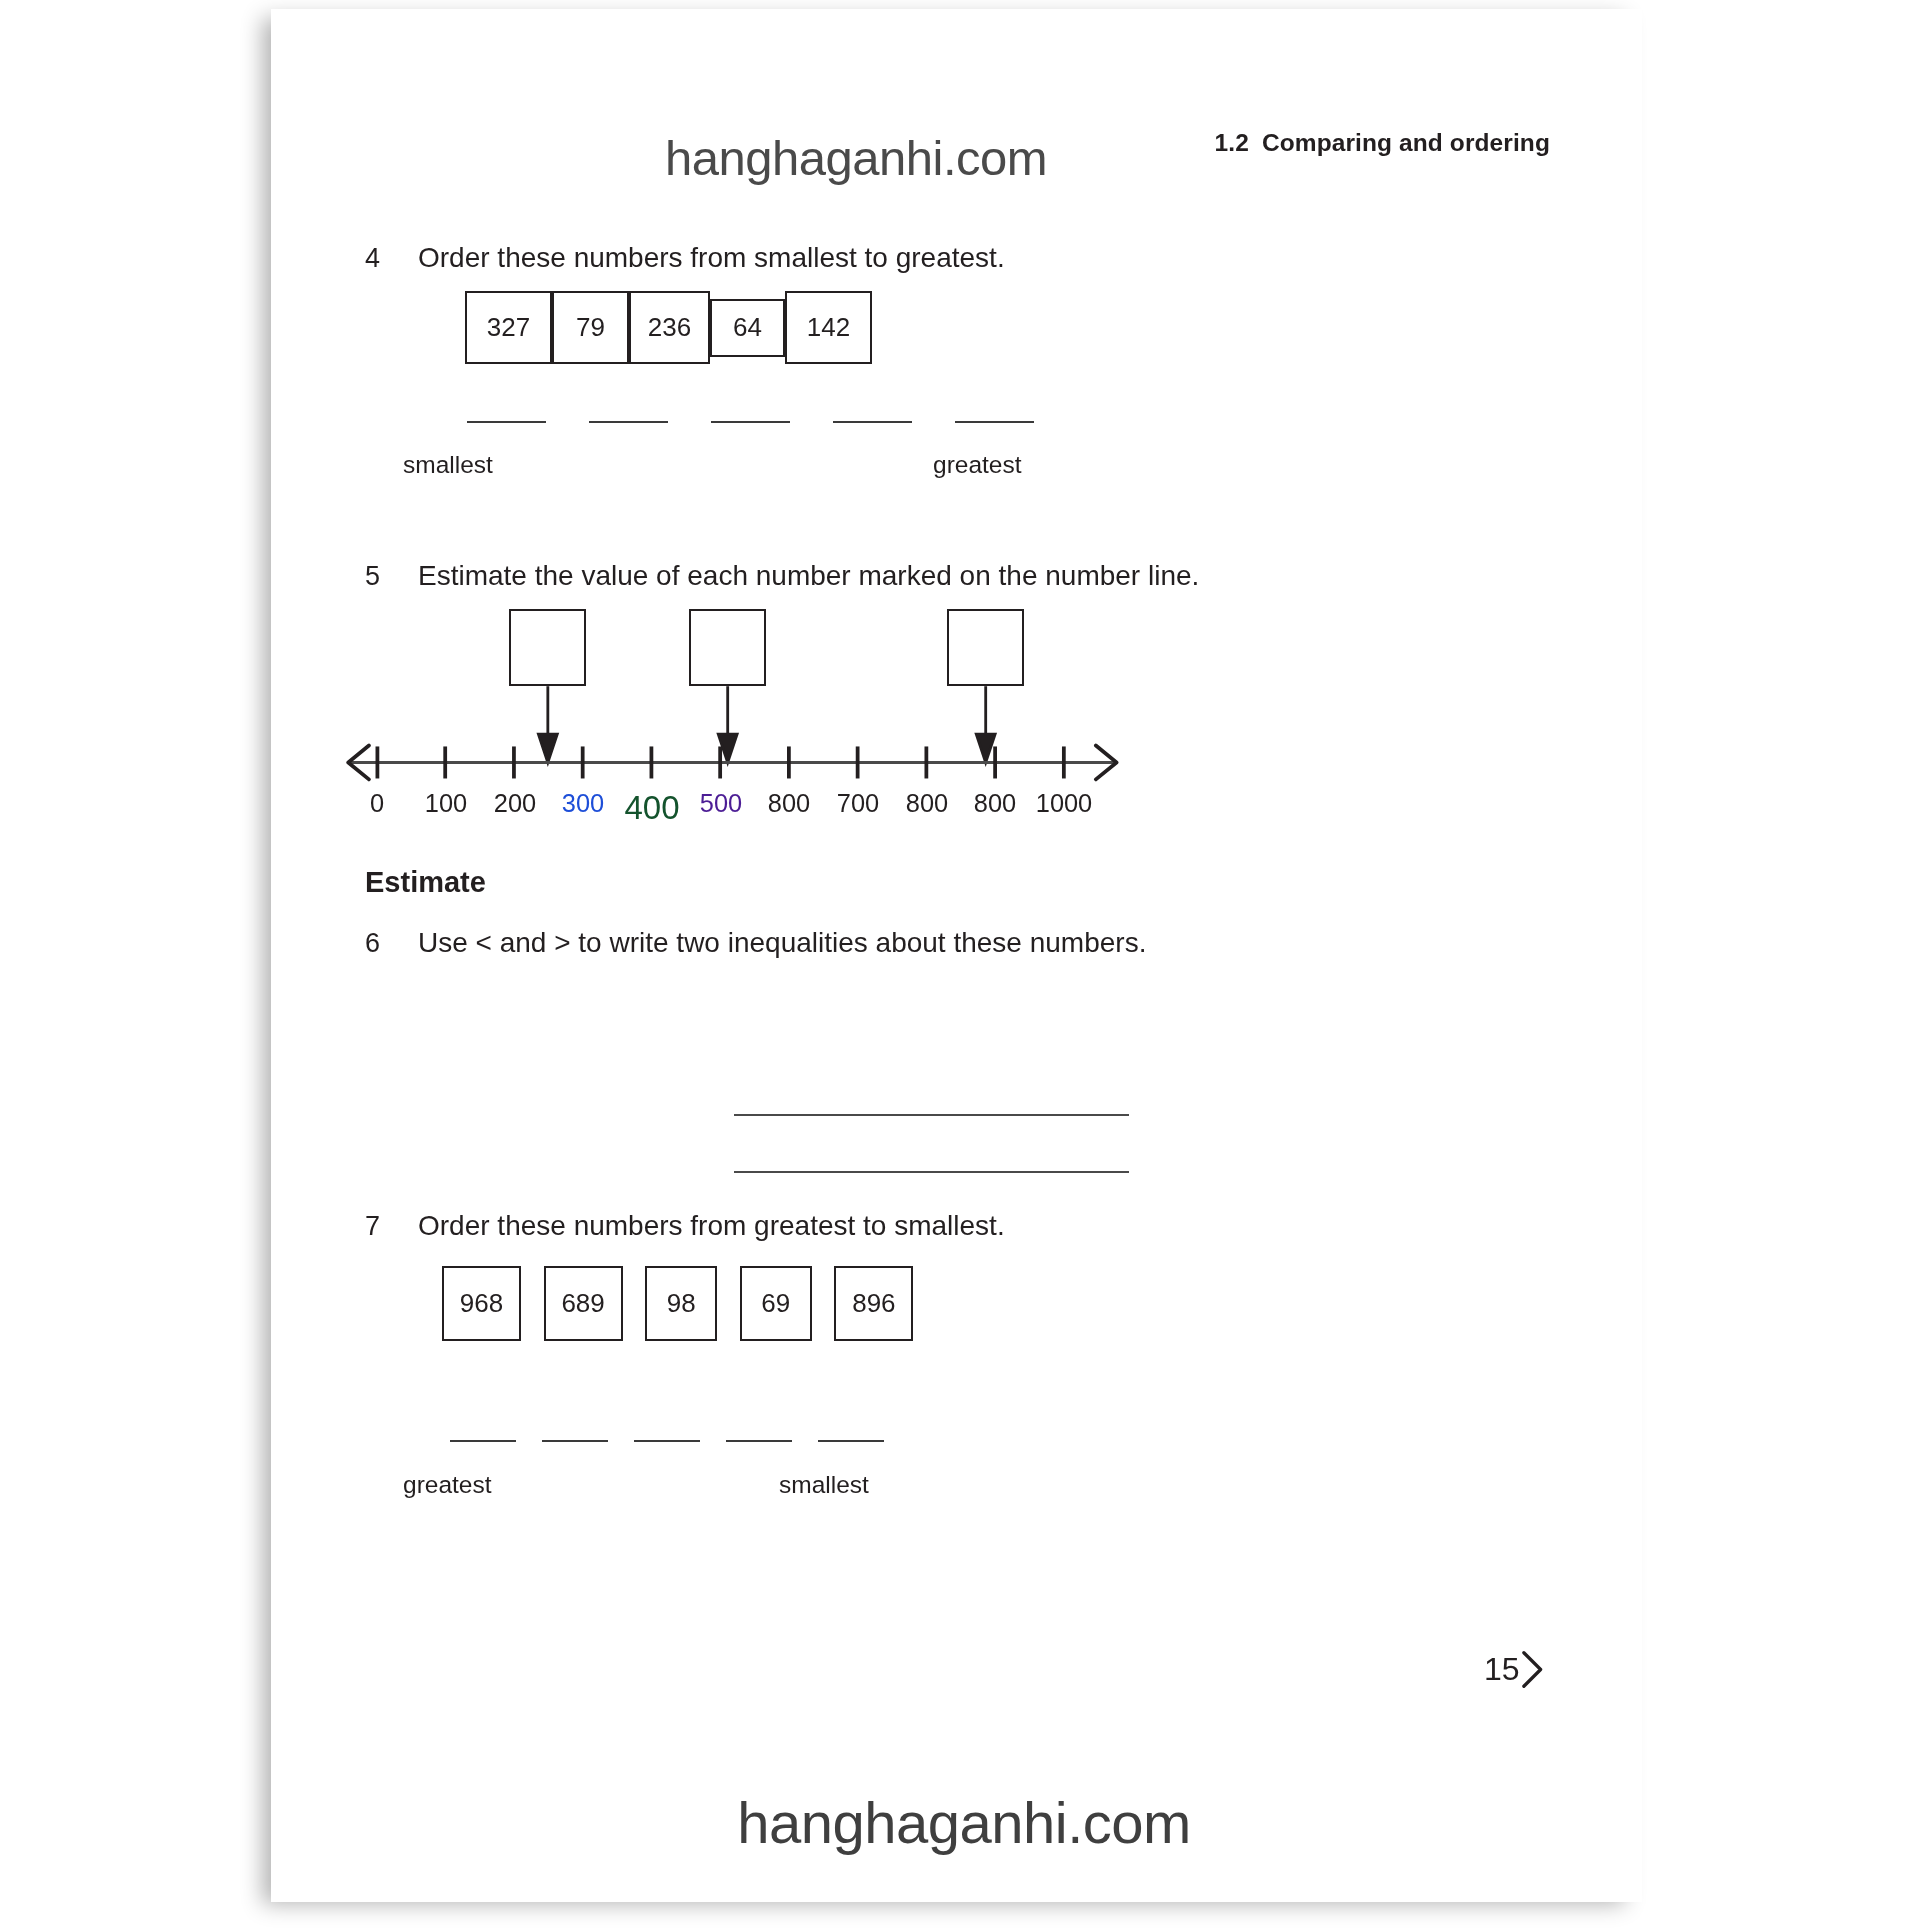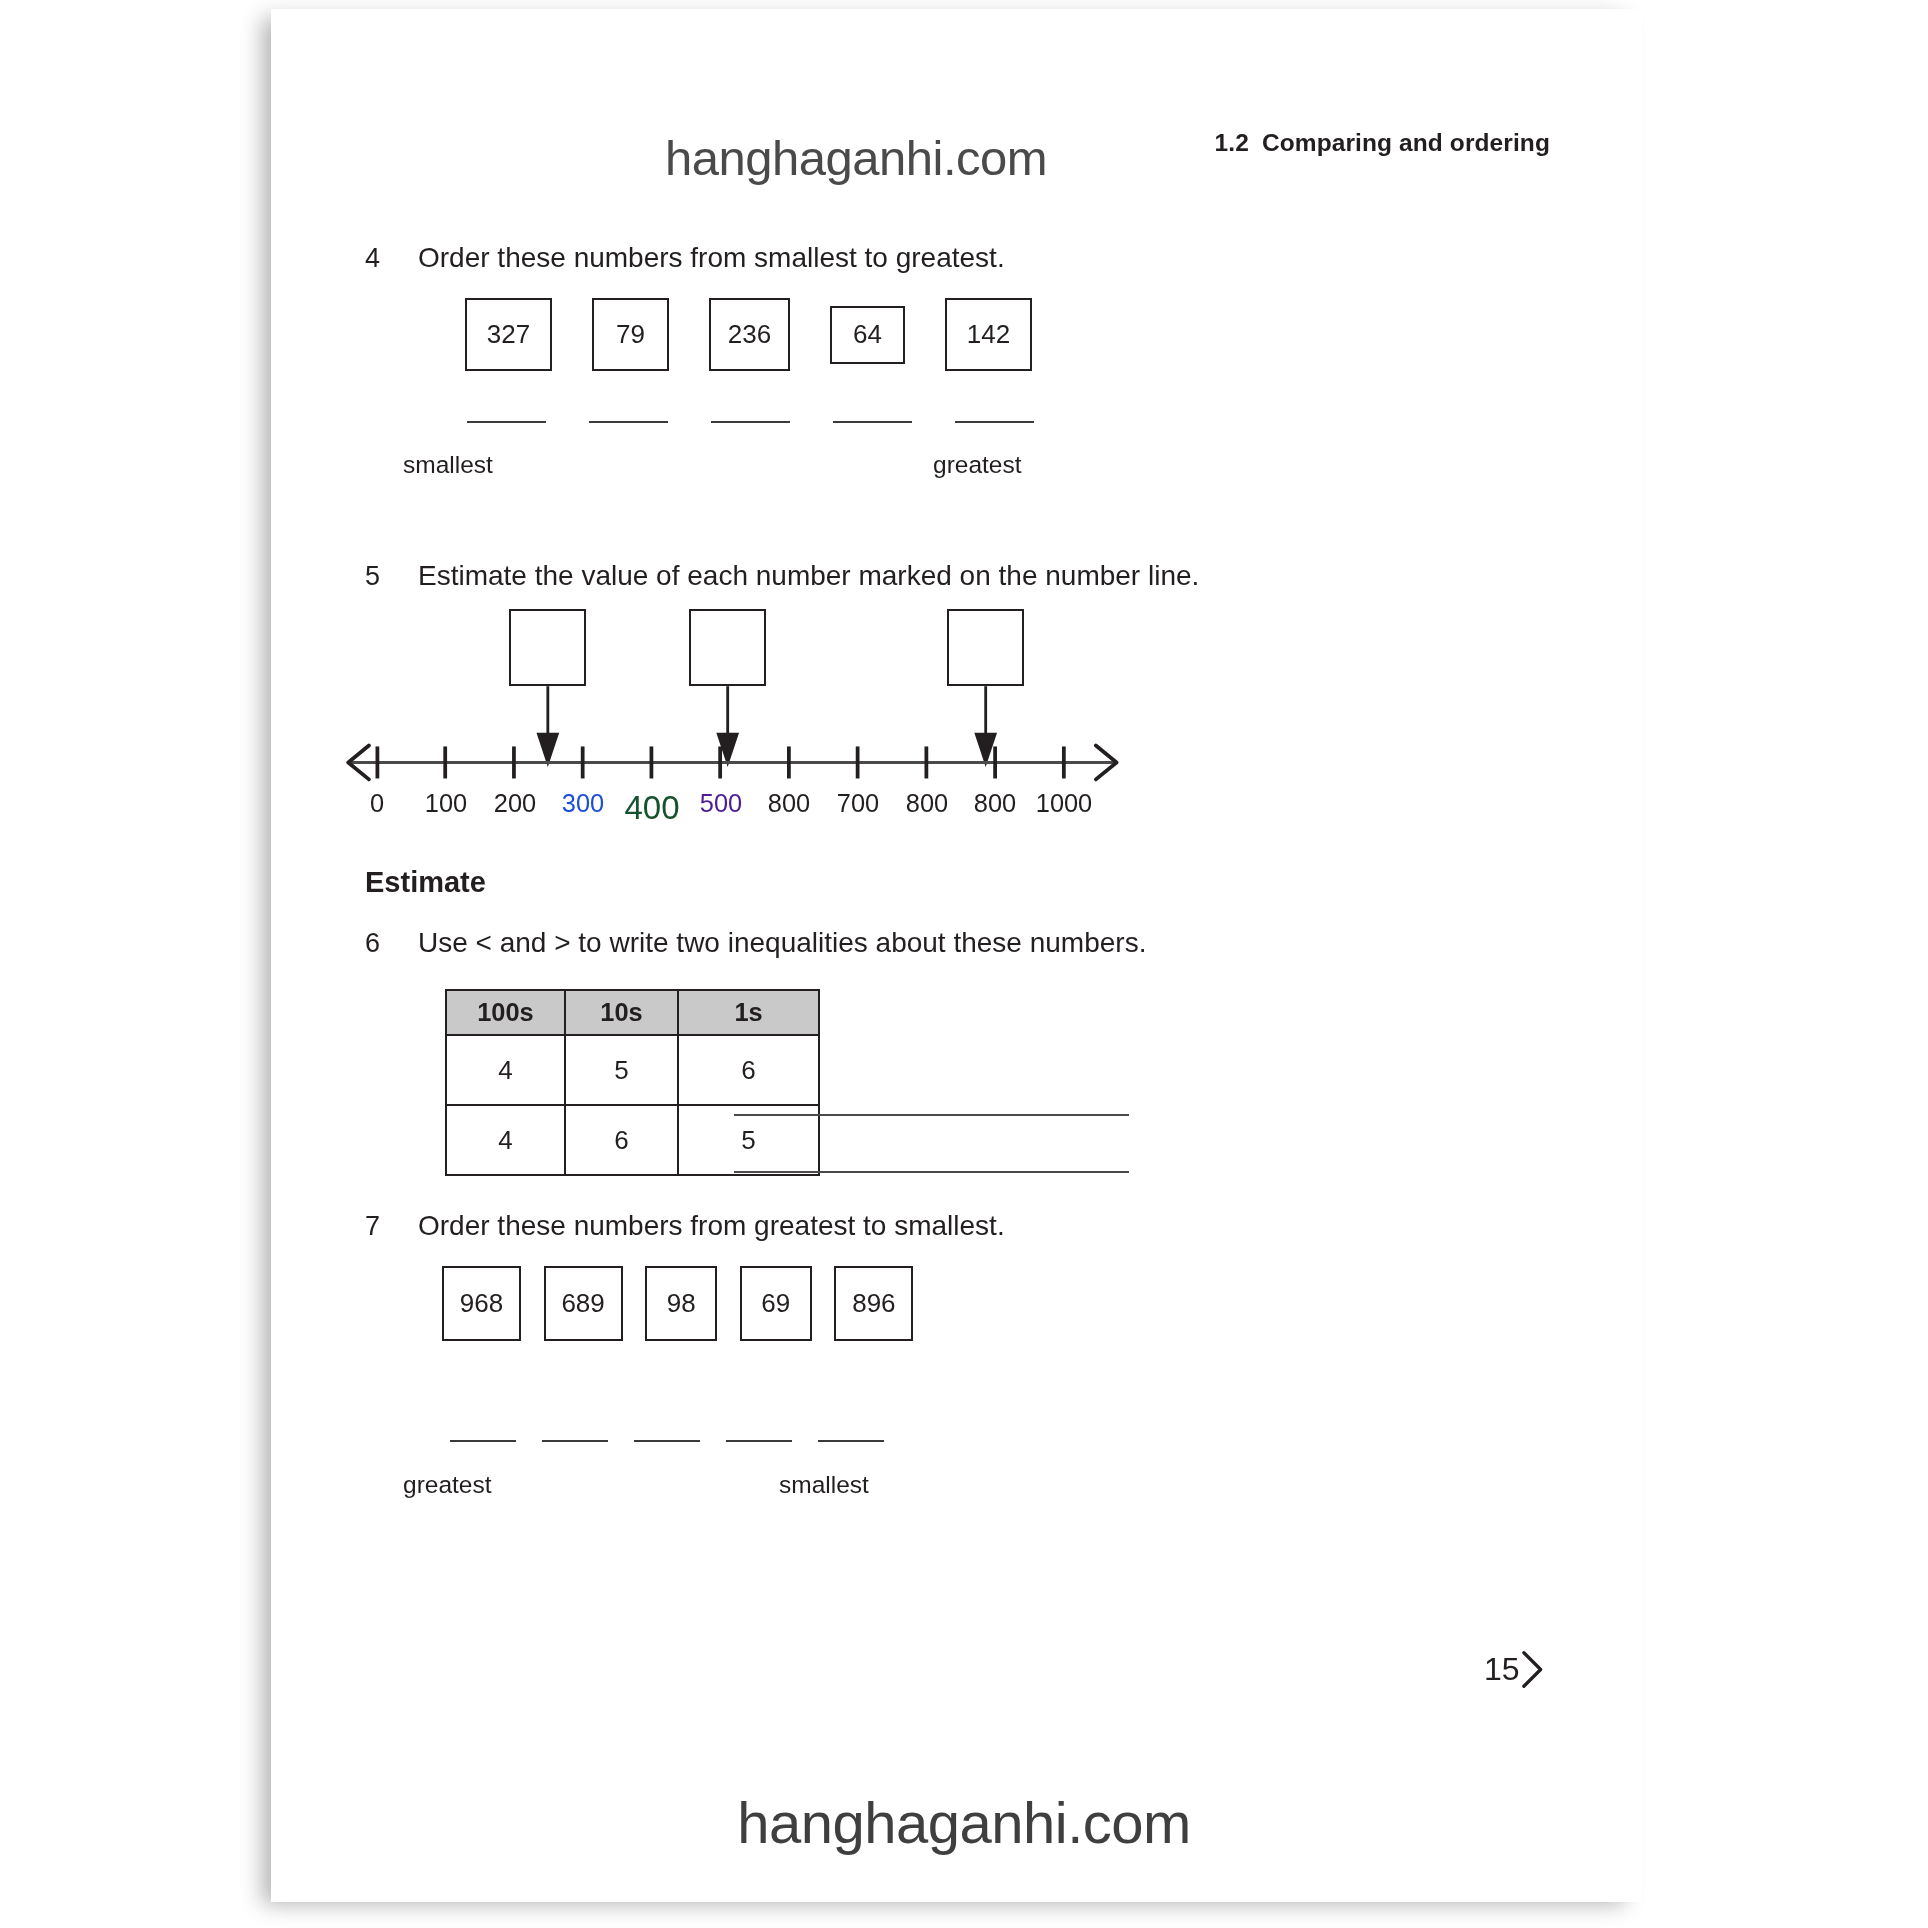--- a/index.html
+++ b/index.html
@@ -208,21 +208,21 @@
       <span class="num">1.2</span><span>Comparing and ordering</span>
     </div>
 
     <div class="watermark-top">hanghaganhi.com</div>
 
     <div class="q-row" style="left:94px; top:234px;">
       <span class="q-num">4</span>
       <span class="q-text">Order these numbers from smallest to greatest.</span>
     </div>
 
-    <div class="card-row" style="left:194px; top:289px; gap:40px;">
+    <div class="card-row" style="left:194px; top:282px; ">
       <div class="num-card" style="width:87px;height:73px;">327</div>
       <div class="num-card" style="width:77px;height:73px;">79</div>
       <div class="num-card" style="width:81px;height:73px;">236</div>
       <div class="num-card" style="width:75px;height:58px;">64</div>
       <div class="num-card" style="width:87px;height:73px;">142</div>
     </div>
 
     <div class="blank-row" style="left:196px; top:412px; gap:43px;">
       <div class="blank-line" style="width:79px;"></div>
       <div class="blank-line" style="width:79px;"></div>
@@ -289,41 +289,20 @@
         <div style="position: absolute; left: 793px; top: 780px; transform: translateX(-50%); font-size: 25.4px; color: rgb(35, 31, 32); white-space: nowrap;">1000</div>
       </div>
 
     <div class="section-title" style="left:94px; top:857px;">Estimate</div>
 
     <div class="q-row" style="left:94px; top:919px;">
       <span class="q-num">6</span>
       <span class="q-text">Use &lt; and &gt; to write two inequalities about these numbers.</span>
     </div>
 
-    <table class="pv-table" style="left:174px; top:980px;">
-      <thead>
-        <tr>
-          <th class="pv-col-100">100s</th>
-          <th class="pv-col-10">10s</th>
-          <th class="pv-col-1">1s</th>
-        </tr>
-      </thead>
-      <tbody>
-        <tr>
-          <td>4</td>
-          <td>5</td>
-          <td>6</td>
-        </tr>
-        <tr>
-          <td>4</td>
-          <td>6</td>
-          <td>5</td>
-        </tr>
-      </tbody>
-    </table>
 
     <div class="answer-rule" style="left:463px; top:1105px; width:395px;"></div>
     <div class="answer-rule" style="left:463px; top:1162px; width:395px;"></div>
 
     <div class="q-row" style="left:94px; top:1202px;">
       <span class="q-num">7</span>
       <span class="q-text">Order these numbers from greatest to smallest.</span>
     </div>
 
     <div class="card-row" style="left:171px; top:1257px; gap:22.6px;">

